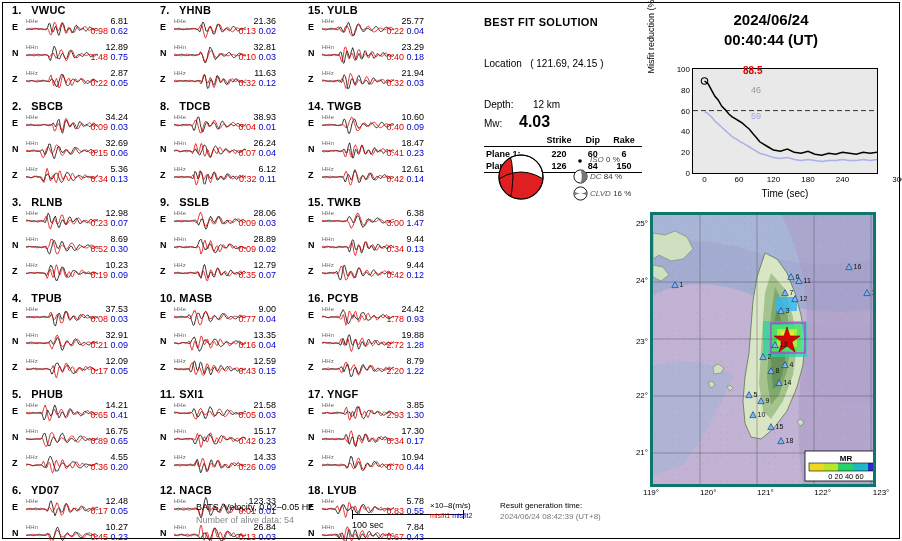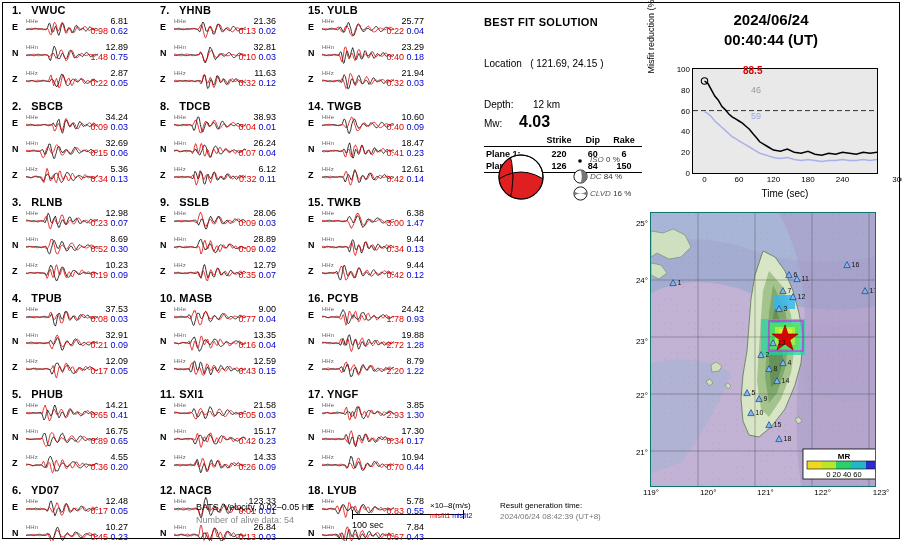--- a/index.html
+++ b/index.html
@@ -99,21 +99,21 @@
   .mc-peak { position:absolute; left:50px; top:-4px; font-size:10px; font-weight:bold; color:#e00000;}
   .mc-n1 { position:absolute; left:58px; top:16px; font-size:9px; color:#999; }
   .mc-n2 { position:absolute; left:58px; top:42px; font-size:9px; color:#9aa6e0; }
 
   
   .map {
     position:absolute; left:650px; top:212px; width:242px; height:296px;
   }
   .mapinner {
     position:absolute; left:0; top:0; width:226px; height:275px;
-    border:1px solid #0f766e; overflow:hidden;
+    border:3px solid #0f766e; overflow:hidden;
   }
   .mapxtick { position:absolute; top:276px; font-size:8px; transform:translateX(-50%); }
   .mapytick { position:absolute; left:-2px; font-size:8px; transform:translate(-100%,-50%); }
 
   
   .footer { position:absolute; left:0; top:498px; width:898px; height:40px; }
   .f-bats { position:absolute; left:196px; top:4px; font-size:9px; }
   .f-alive { position:absolute; left:196px; top:17px; font-size:9px; color:#888; }
   .scalebar { position:absolute; left:352px; top:12px; width:112px; }
   .scalebar .bar { position:relative; height:9px; }

